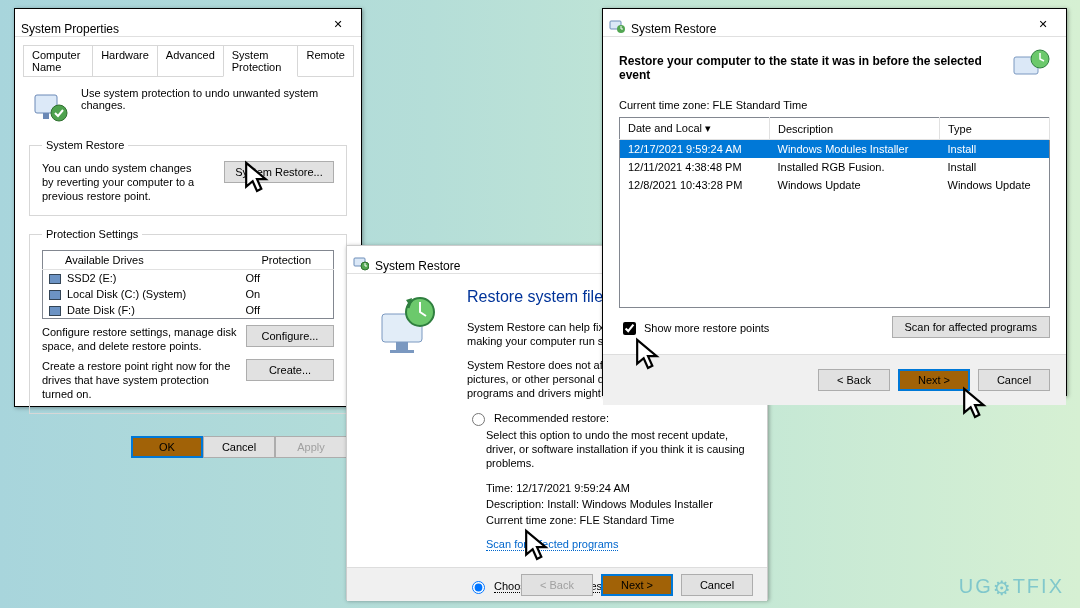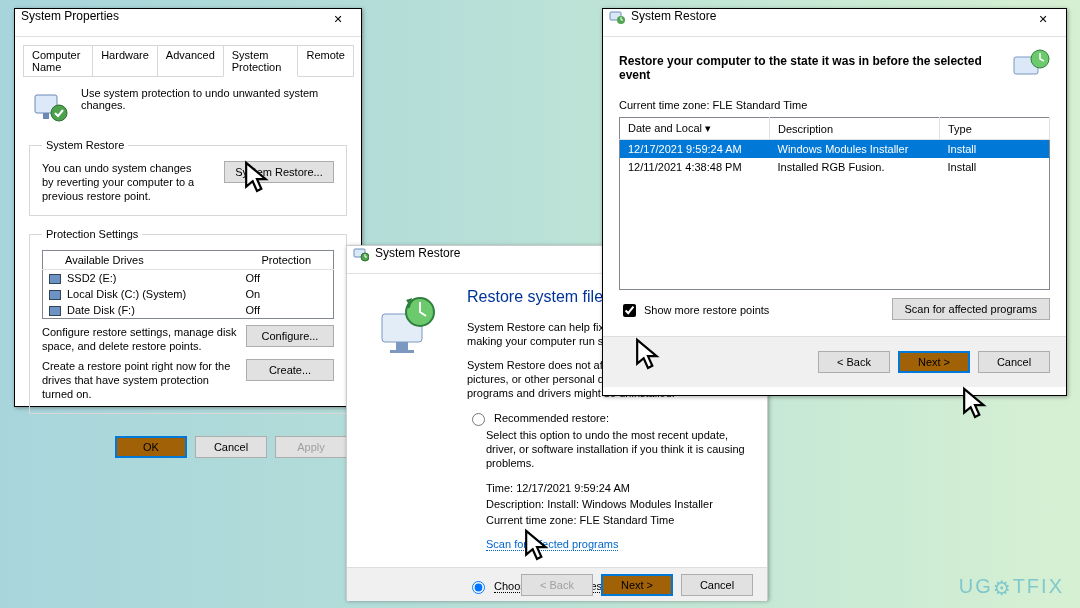--- a/index.html
+++ b/index.html
@@ -7,21 +7,21 @@
     margin:0; padding:0;
     width:1080px; height:608px;
     font-family:"Segoe UI",Tahoma,sans-serif;
     font-size:11px;
     background:linear-gradient(90deg,#a8d5dc 0%, #b5ded8 40%, #c5e8d5 70%, #d6f0d3 100%);
     position:relative; overflow:hidden;
   }
 
   
   .win { position:absolute; background:#fff; border:1px solid #000; box-shadow:1px 1px 4px rgba(0,0,0,.35); }
-  .titlebar { display:flex; align-items:flex-start; height:28px; padding:0 6px; border-bottom:1px solid #e0e0e0; background:#fff; }
+  .titlebar { display:flex; align-items:flex-end; height:28px; padding:0 6px; border-bottom:1px solid #e0e0e0; background:#fff; }
   .t-text { font-size:12px; }
   .t-close { margin-left:auto; width:34px; height:22px; text-align:center; line-height:20px; cursor:pointer; }
   .btn {
     min-width:72px; height:22px; padding:0 10px; background:#e1e1e1;
     border:1px solid #adadad; font-size:11px; cursor:pointer;
   }
   .btn.primary { background:#a16207; border-color:#0078d7; box-shadow:0 0 0 1px #0078d7 inset; }
   .btn:disabled { color:#a0a0a0; }
   fieldset { border:1px solid #d7d7d7; border-radius:0; padding:10px 12px 12px; margin:0 0 12px 0; }
   legend { padding:0 4px; font-size:11px; color:#000; }
@@ -37,21 +37,21 @@
   .hint-row { display:flex; gap:12px; margin-bottom:12px; }
   .shield { width:40px; height:40px; flex:0 0 40px; }
   .sr-row { display:flex; align-items:flex-start; gap:21px; }
   .sr-row span { flex:1; line-height:14px; }
   table.drives { width:100%; border:1px solid #828790; border-collapse:collapse; font-size:11px; }
   table.drives th { text-align:left; font-weight:400; padding:3px 22px; border-bottom:1px solid #e1e1e1; background:#fff; }
   table.drives td { padding:2px 6px; }
   .drv-ico { display:inline-block; width:12px; height:10px; background:#6c93c4; border:1px solid #345; margin-right:6px; vertical-align:middle; }
   .cfg-row { display:flex; align-items:flex-start; gap:8px; margin:6px 0 0; }
   .cfg-row span { flex:1; line-height:14px; }
-  .w1-foot { display:flex; gap:8px; justify-content:flex-end; padding:10px 14px 12px; }
+  .w1-foot { display:flex; gap:0; justify-content:flex-end; padding:10px 14px 12px; }
 
  
   #w2 { left:346px; top:245px; width:422px; height:355px; border-color:#ccc; }
   #w2 .content { display:flex; height:293px; }
   .w2-art { width:120px; display:flex; align-items:flex-start; justify-content:center; padding-top:20px; }
   .w2-main { padding:14px 20px 0 0; color:#000; flex:1; }
   .w2-h { font-size:16px; color:#003399; margin:0 0 14px; }
   .w2-p { font-size:11px; line-height:14px; margin:0 0 10px; }
   .radio-row { display:flex; align-items:center; gap:6px; margin:2px 0; }
   .radio-row input { width:13px; height:13px; }
@@ -252,20 +252,25 @@
           <td>12/17/2021 9:59:24 AM</td>
           <td>Windows Modules Installer</td>
           <td>Install</td>
         </tr>
       <tr>
           <td>12/11/2021 4:38:48 PM</td>
           <td>Installed RGB Fusion.</td>
           <td>Install</td>
         </tr>
       <tr>
+          <td>12/8/2021 10:43:28 PM</td>
+          <td>Windows Update</td>
+          <td>Windows Update</td>
+        </tr>
+      <tr>
           <td colspan="3" class="pts-space"></td>
         </tr>
     </tbody>
   </table>
 
   <div class="under-row">
     <label class="checkbox">
       <input type="checkbox" checked="" style="">
       <span>Show more restore points</span>
     </label>

